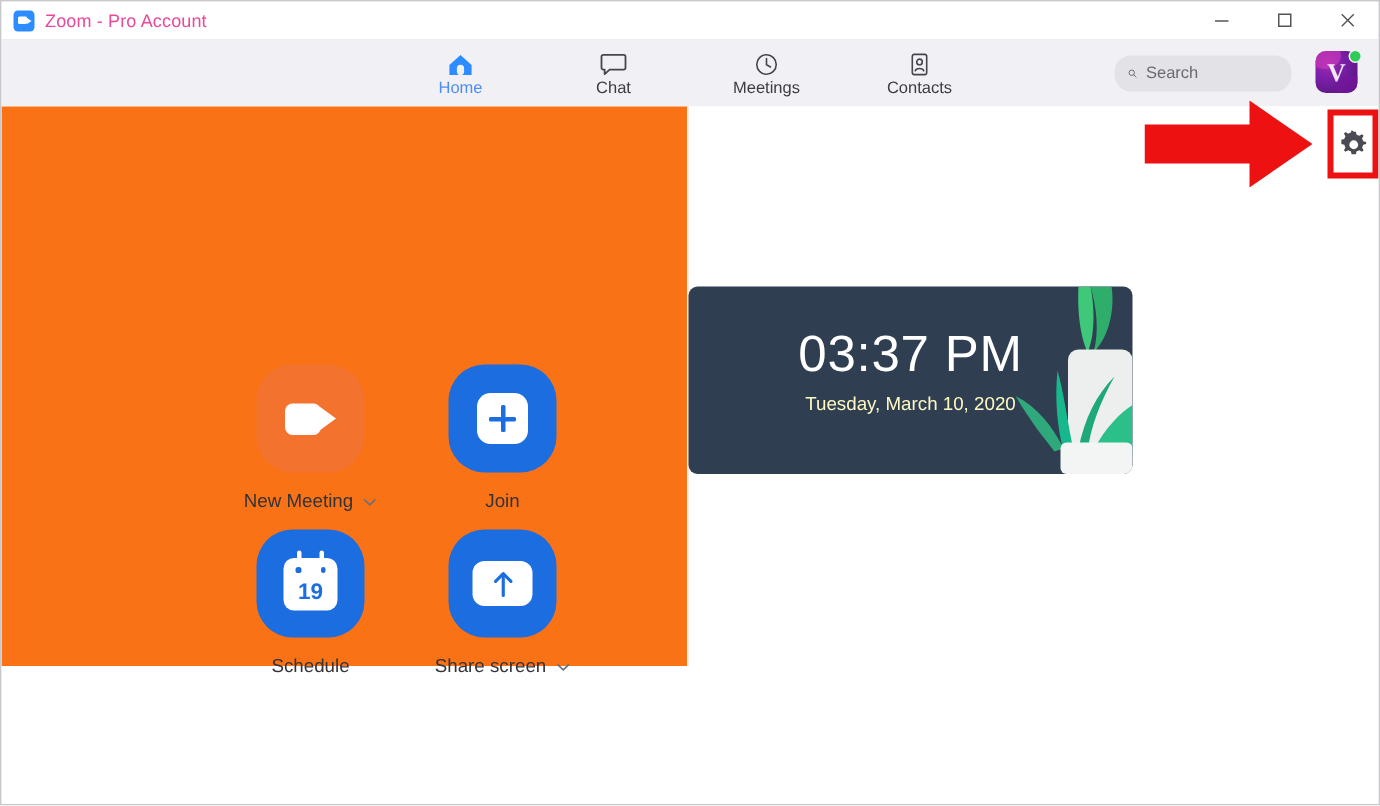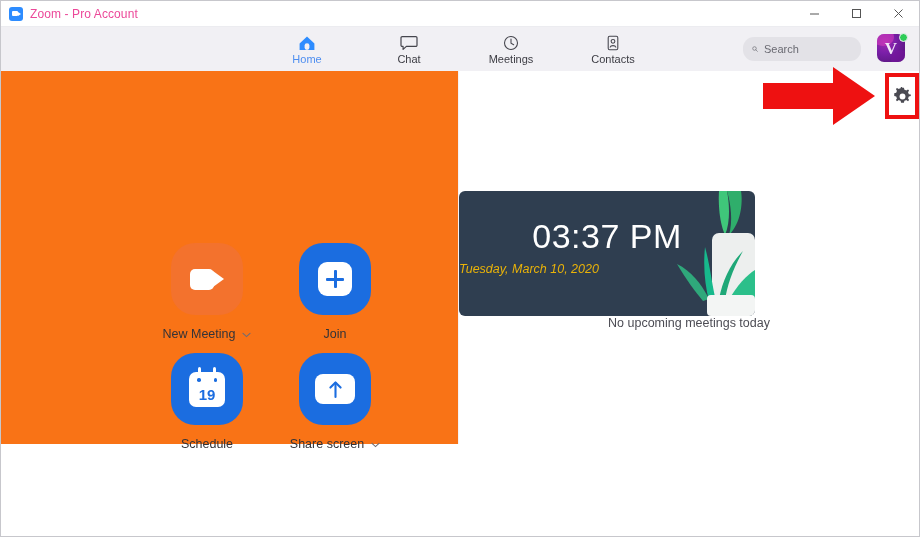--- a/index.html
+++ b/index.html
@@ -181,22 +181,22 @@
   .clock-card{
     position:absolute;left:0px;top:120px;width:296px;height:125px;
     border-radius:6px;background:#2F3E50;overflow:hidden;
   }
   .clock-time{
     position:absolute;left:0;right:0;top:28px;text-align:center;
     font-size:34px;color:#ffffff;letter-spacing:.5px;line-height:1;
     font-family:"Liberation Sans",sans-serif;
   }
   .clock-date{
-    position:absolute;left:0;right:0;top:72px;
-    font-size:12.5px;color:#eab308;line-height:1;font-style:italic;
+    position:absolute;left:0;right:0;top:72px;text-align:center;
+    font-size:12.5px;color:#fef9c3;line-height:1;
   }
   .plant{position:absolute;right:0;top:0;width:98px;height:125px;}
   .no-meet{
     position:absolute;left:0;right:0;top:245px;text-align:center;
     font-size:12.5px;color:#4c4c54;
   }
 
   
   .anno-arrow{position:absolute;left:762px;top:66px;width:112px;height:58px;}
   .gear-highlight{
@@ -383,21 +383,20 @@
           <path d="M70 0 C74 14 76 30 72 44 C84 32 86 12 84 0 Z" fill="#2FAE6B"></path>
           <rect x="55" y="42" width="43" height="83" rx="7" fill="#EDEFEE"></rect>
           <path d="M52 108 C44 92 34 80 20 73 C30 90 38 100 46 110 Z" fill="#2FA87B"></path>
           <path d="M58 106 C54 86 52 70 48 56 C46 76 48 94 52 110 Z" fill="#17B98C"></path>
           <path d="M62 108 C66 88 74 72 86 60 C76 78 70 94 68 110 Z" fill="#1FA878"></path>
           <path d="M72 109 C80 94 90 84 98 79 L98 112 Z" fill="#2BBF8A"></path>
           <rect x="50" y="104" width="48" height="21" rx="4" fill="#F3F5F4"></rect>
         </svg>
       </div>
 
-      <div class="no-meet">No upcoming meetings today</div>
 
     </div>
 
   </div>
 
   <svg class="anno-arrow" viewBox="0 0 112 58">
     <path d="M0 16 L70 16 L70 0 L112 29 L70 58 L70 42 L0 42 Z" fill="#EE1111"></path>
   </svg>
 
   <div class="gear-highlight">

